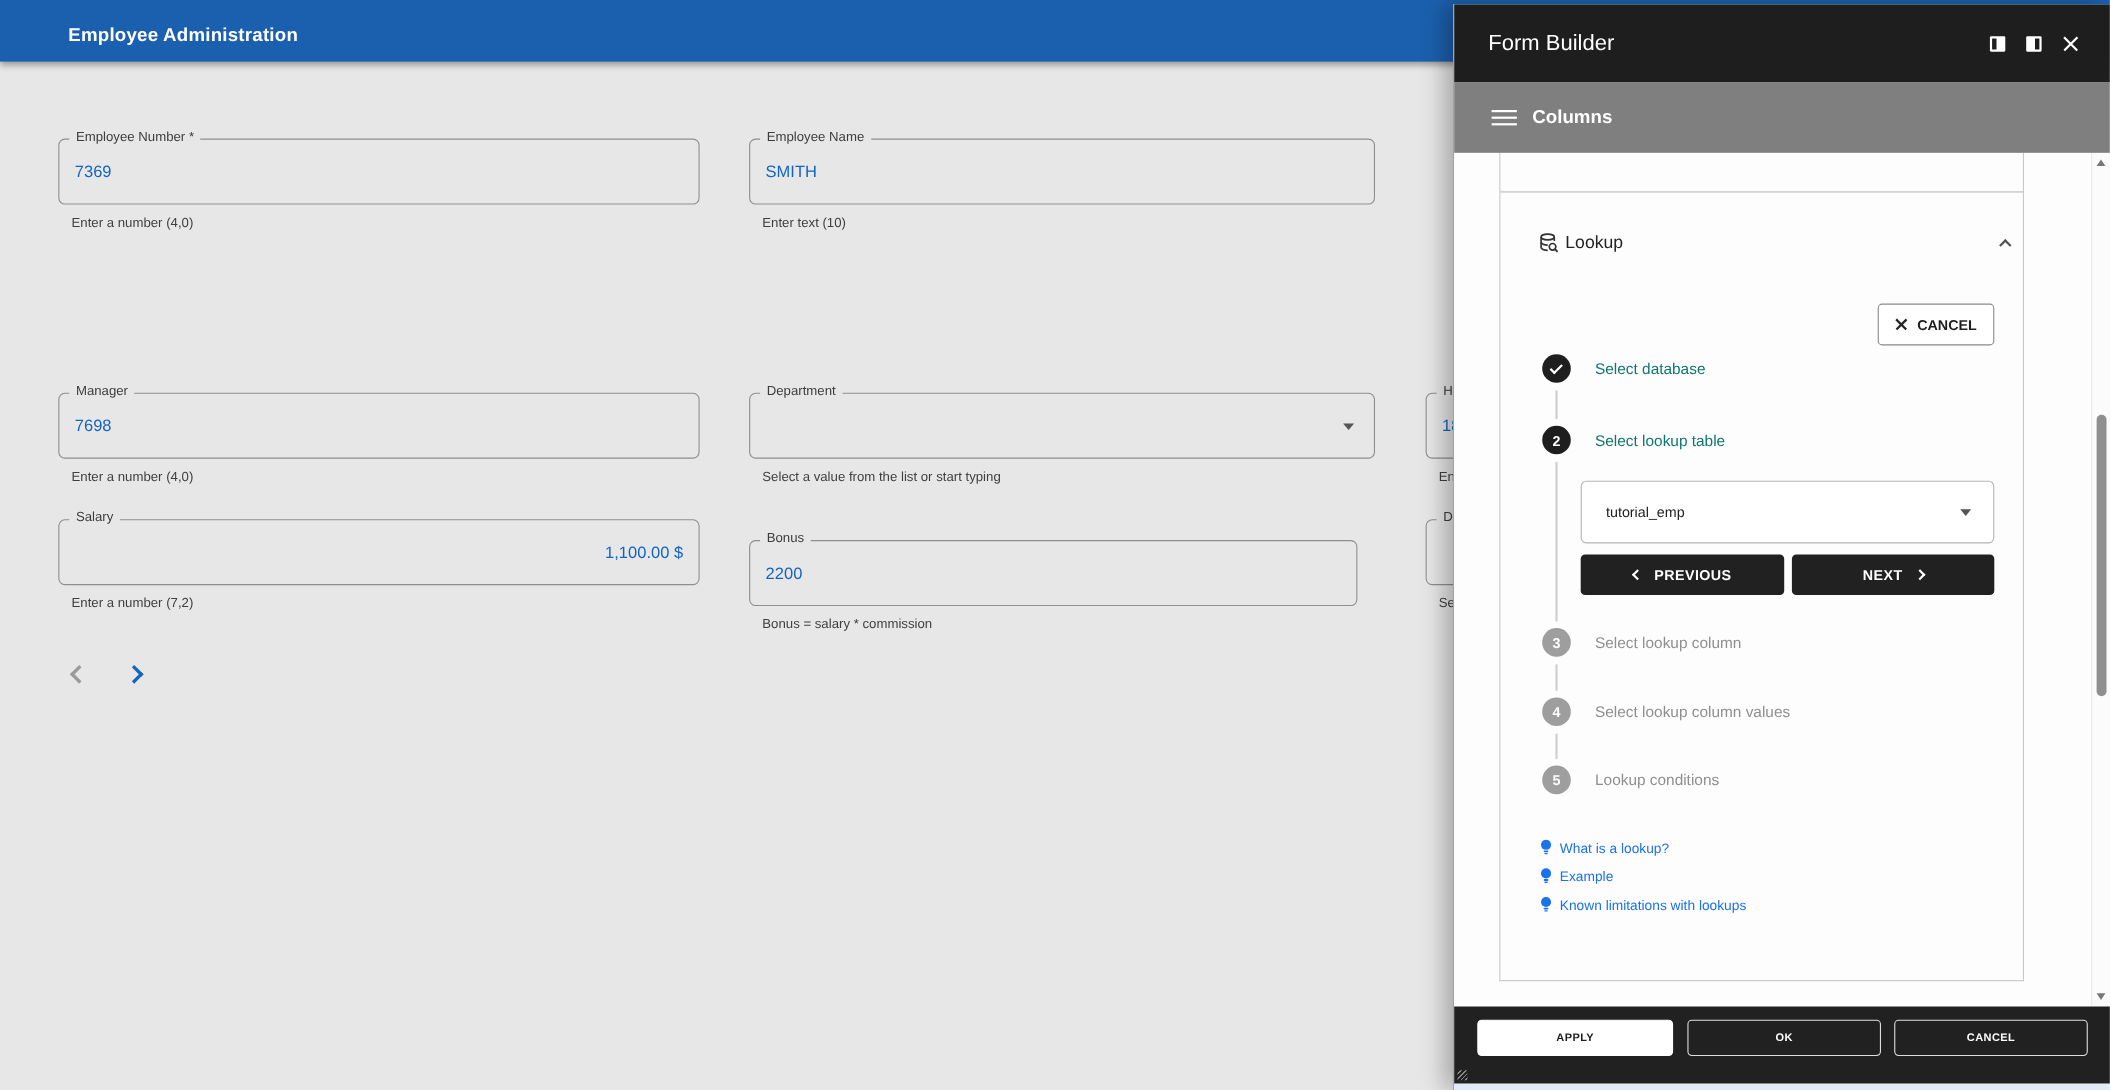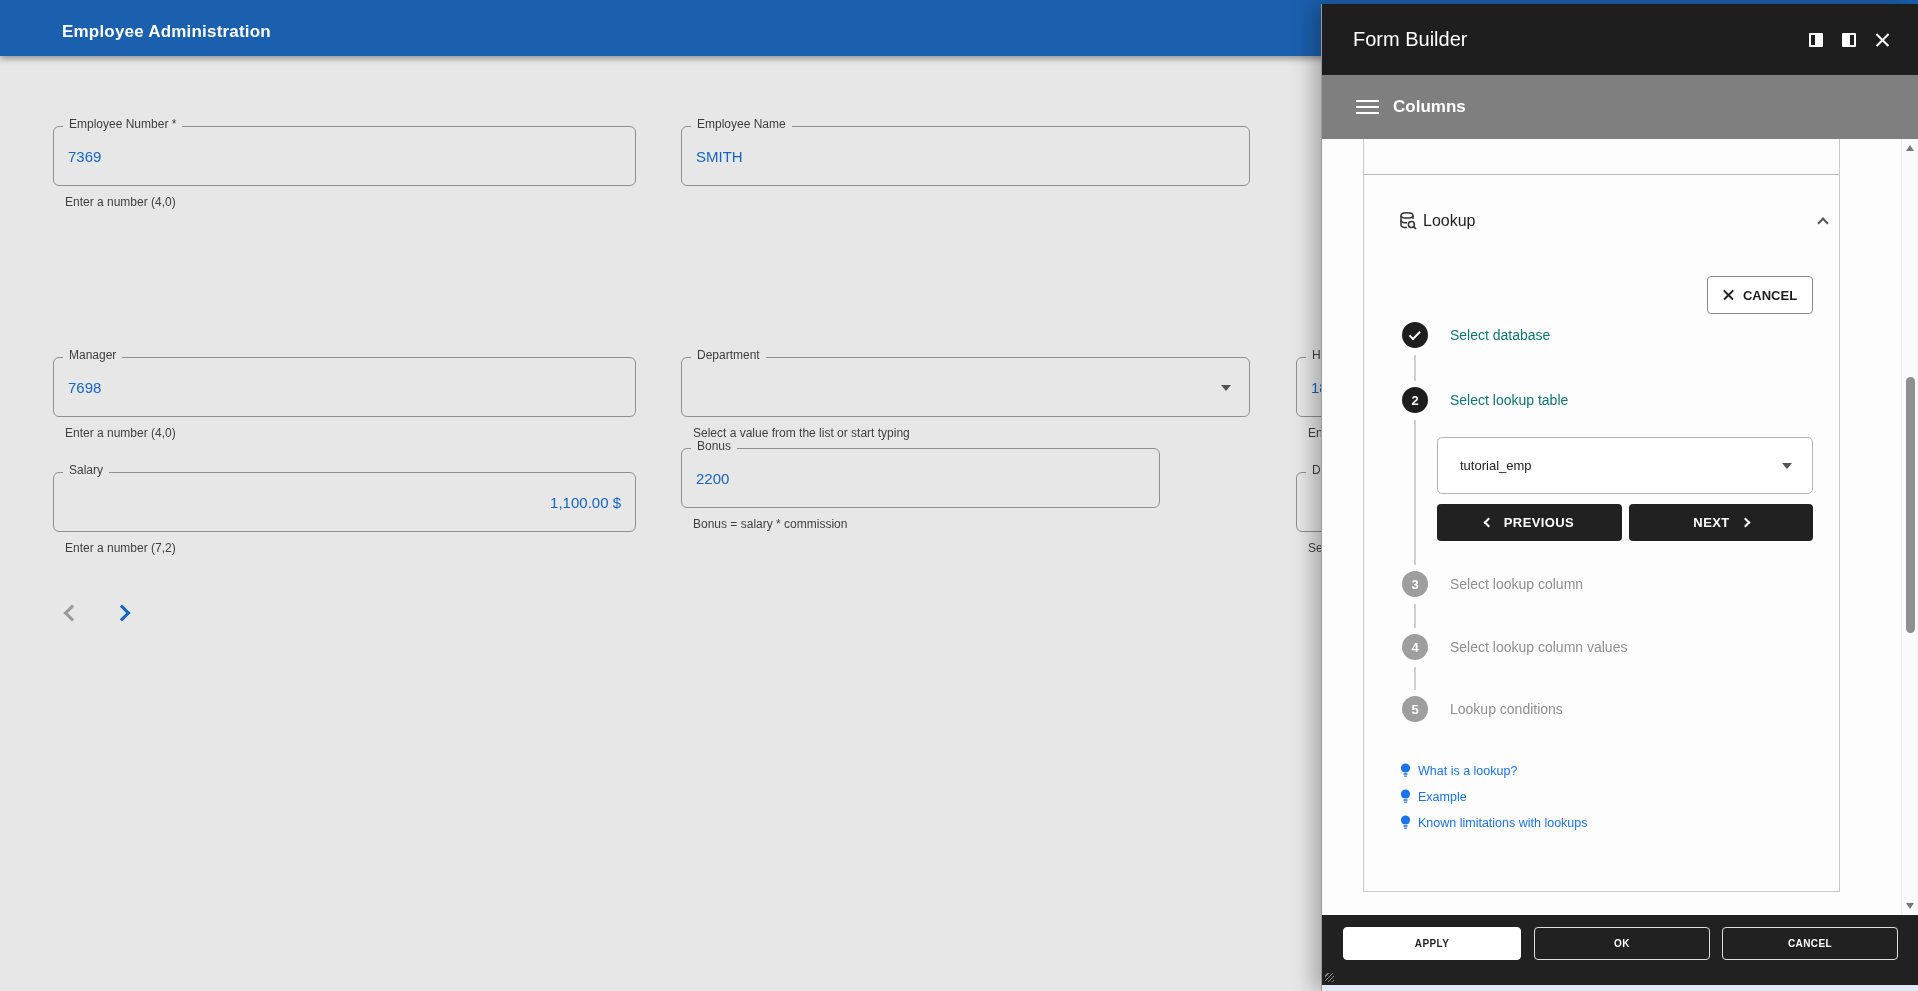--- a/index.html
+++ b/index.html
@@ -41,21 +41,21 @@
     border-top: 6px solid #555;
   }
 
   .f-empno      { left: 53px;   top: 126px; width: 583px; }
   .f-ename      { left: 681px;  top: 126px; width: 569px; }
   .f-job        { left: 681px;  top: 241px; width: 569px; }
   .f-manager    { left: 53px;   top: 357px; width: 583px; }
   .f-department { left: 681px;  top: 357px; width: 569px; }
   .f-hiredate   { left: 1296px; top: 357px; width: 520px; }
   .f-salary     { left: 53px;   top: 472px; width: 583px; }
-  .f-bonus      { left: 681px;  top: 448px; width: 479px; }
+  .f-bonus      { left: 681px;  top: 491px; width: 553px; }
   .f-dept2      { left: 1296px; top: 472px; width: 520px; }
 
   
   .rec-nav { position: absolute; left: 58px; top: 600px; display: flex; gap: 22px; align-items: center; }
   .nav-btn { width: 28px; height: 28px; background: none; border: none; cursor: pointer; position: relative; }
   .chev { display: inline-block; width: 12px; height: 12px; border-style: solid; border-color: currentColor; }
   .chev.left  { border-width: 0 0 3px 3px; transform: rotate(45deg); }
   .chev.right { border-width: 3px 3px 0 0;  transform: rotate(45deg); }
   .nav-prev { color: #9a9a9a; }
   .nav-next { color: #1565c0; }
@@ -191,20 +191,21 @@
       <span class="fvalue">7369</span>
     </div>
     <div class="fhelper">Enter a number (4,0)</div>
   </div>
 
   <div class="field f-ename">
     <span class="flabel">Employee Name</span>
     <div class="fbox">
       <span class="fvalue">SMITH</span>
     </div>
+    <div class="fhelper">Enter text (10)</div>
   </div>
 
 
   <div class="field f-manager">
     <span class="flabel">Manager</span>
     <div class="fbox">
       <span class="fvalue">7698</span>
     </div>
     <div class="fhelper">Enter a number (4,0)</div>
   </div>

